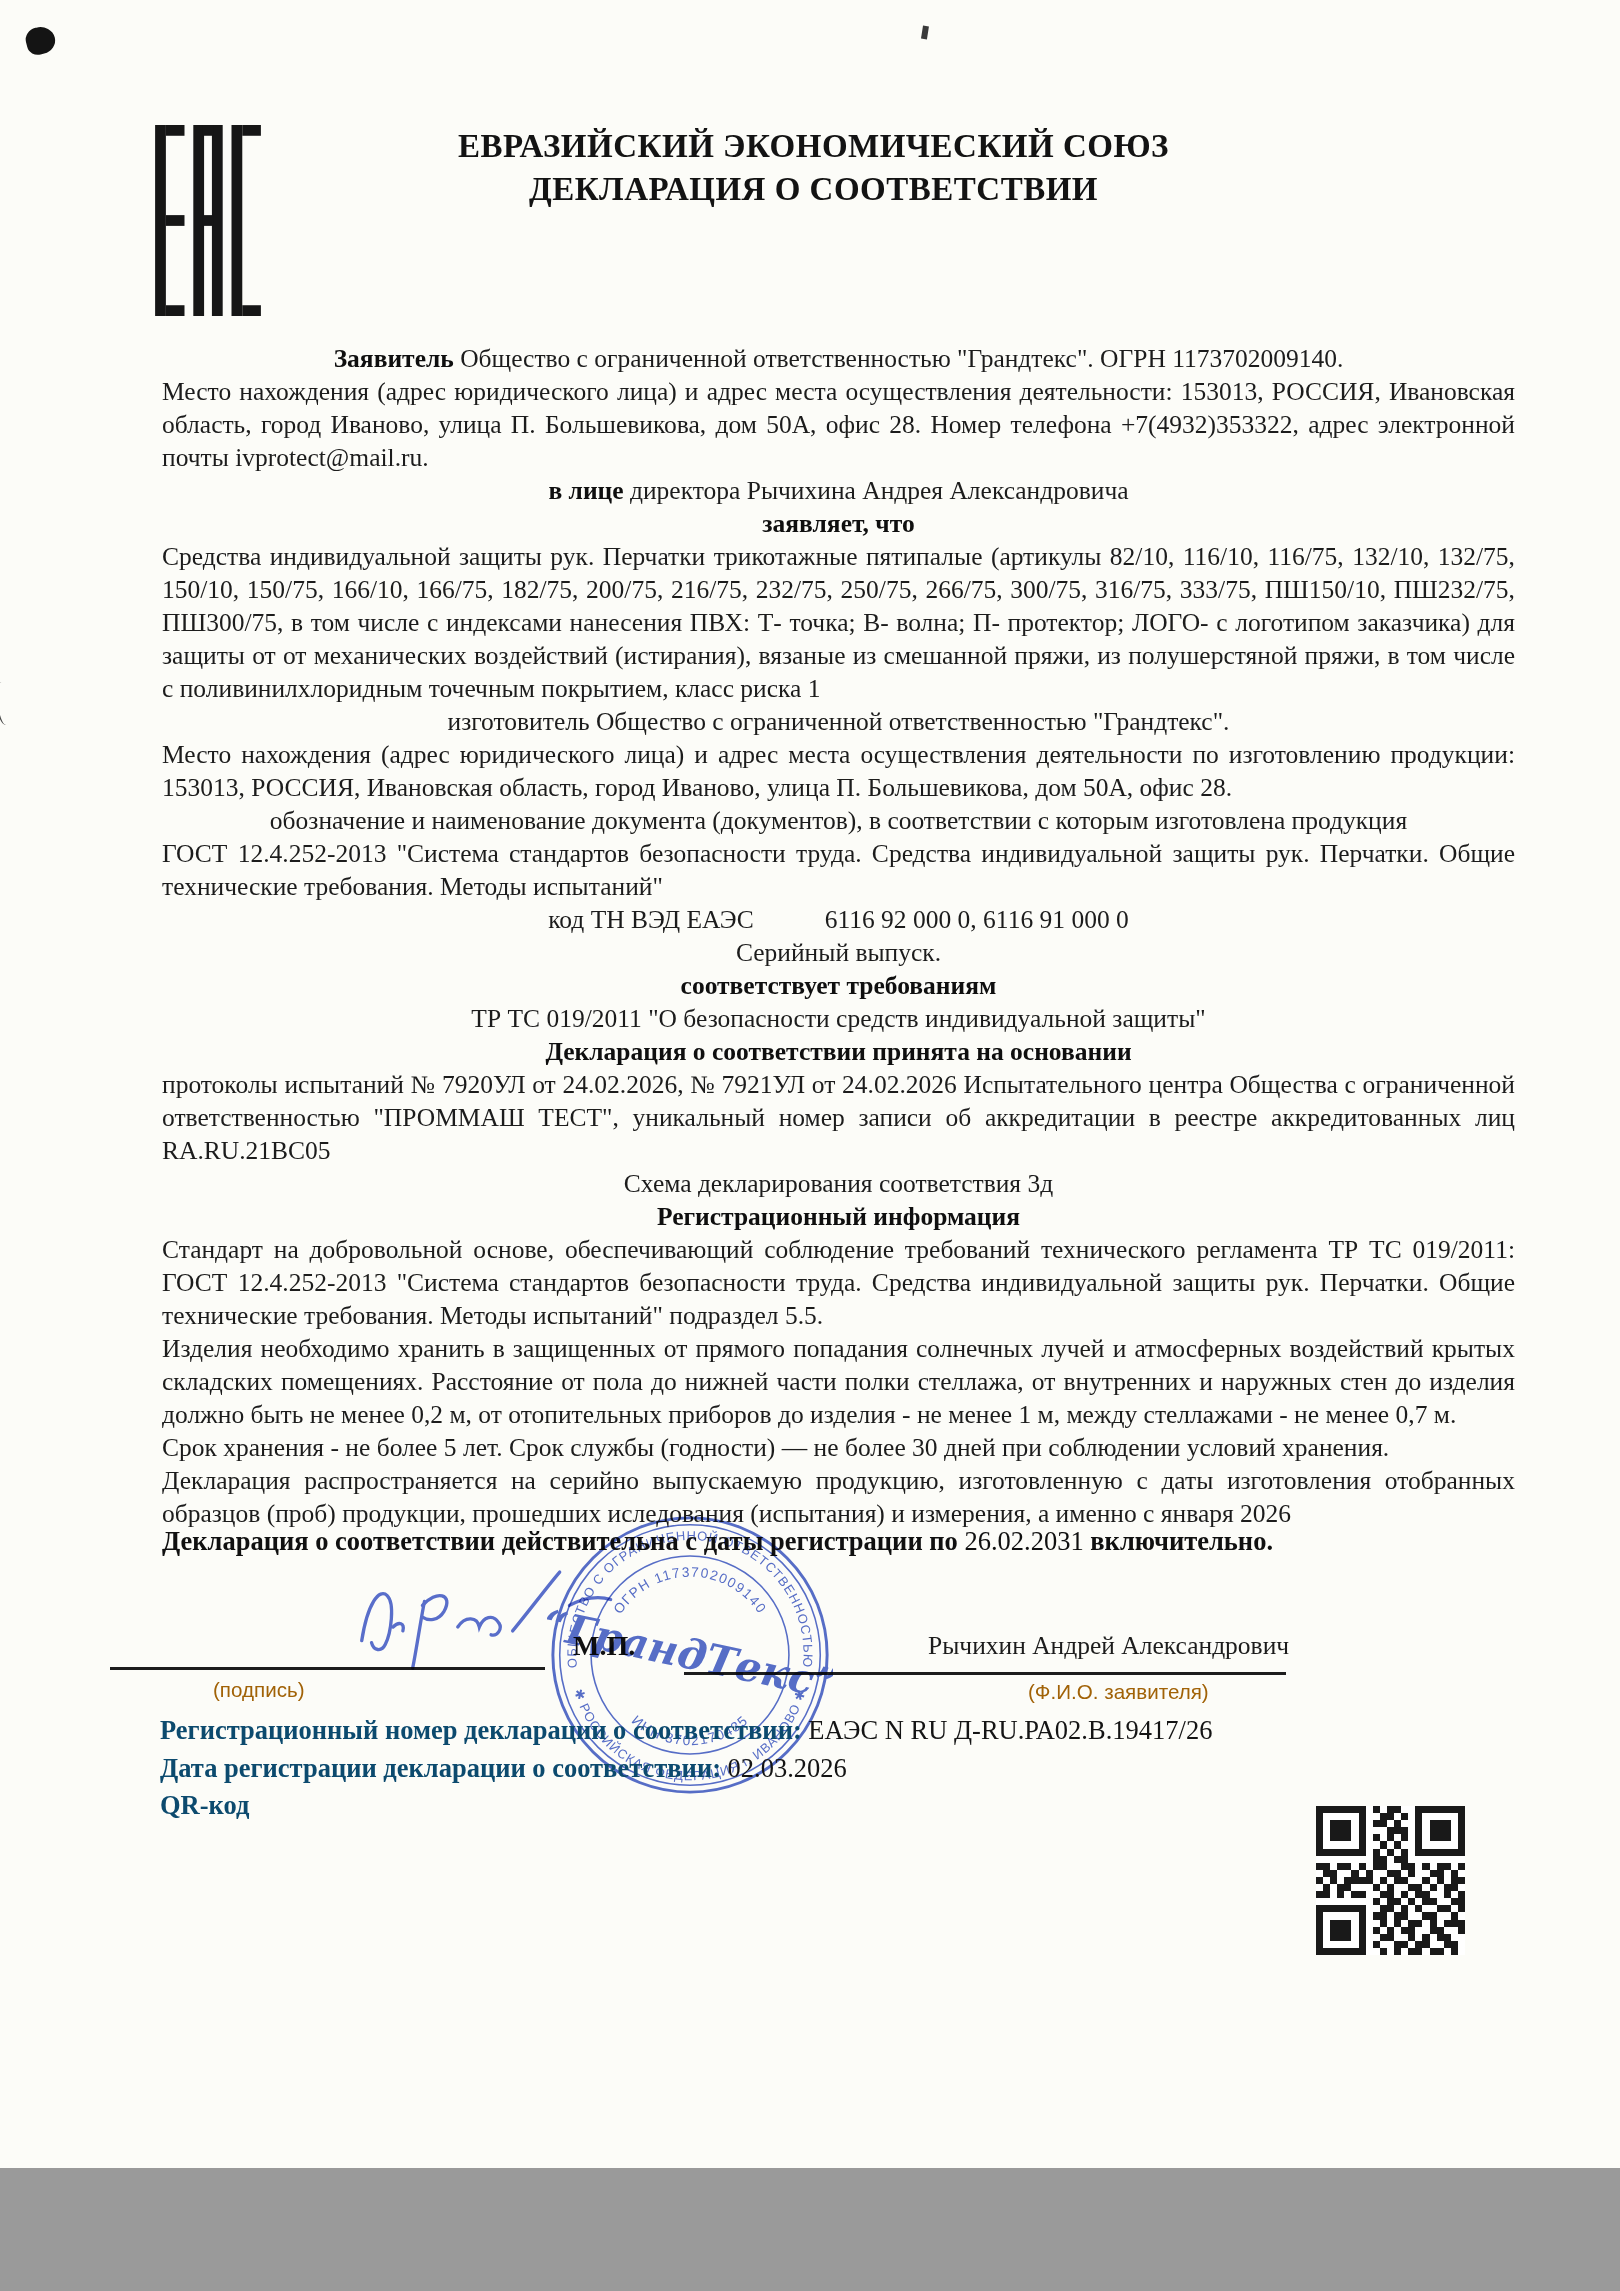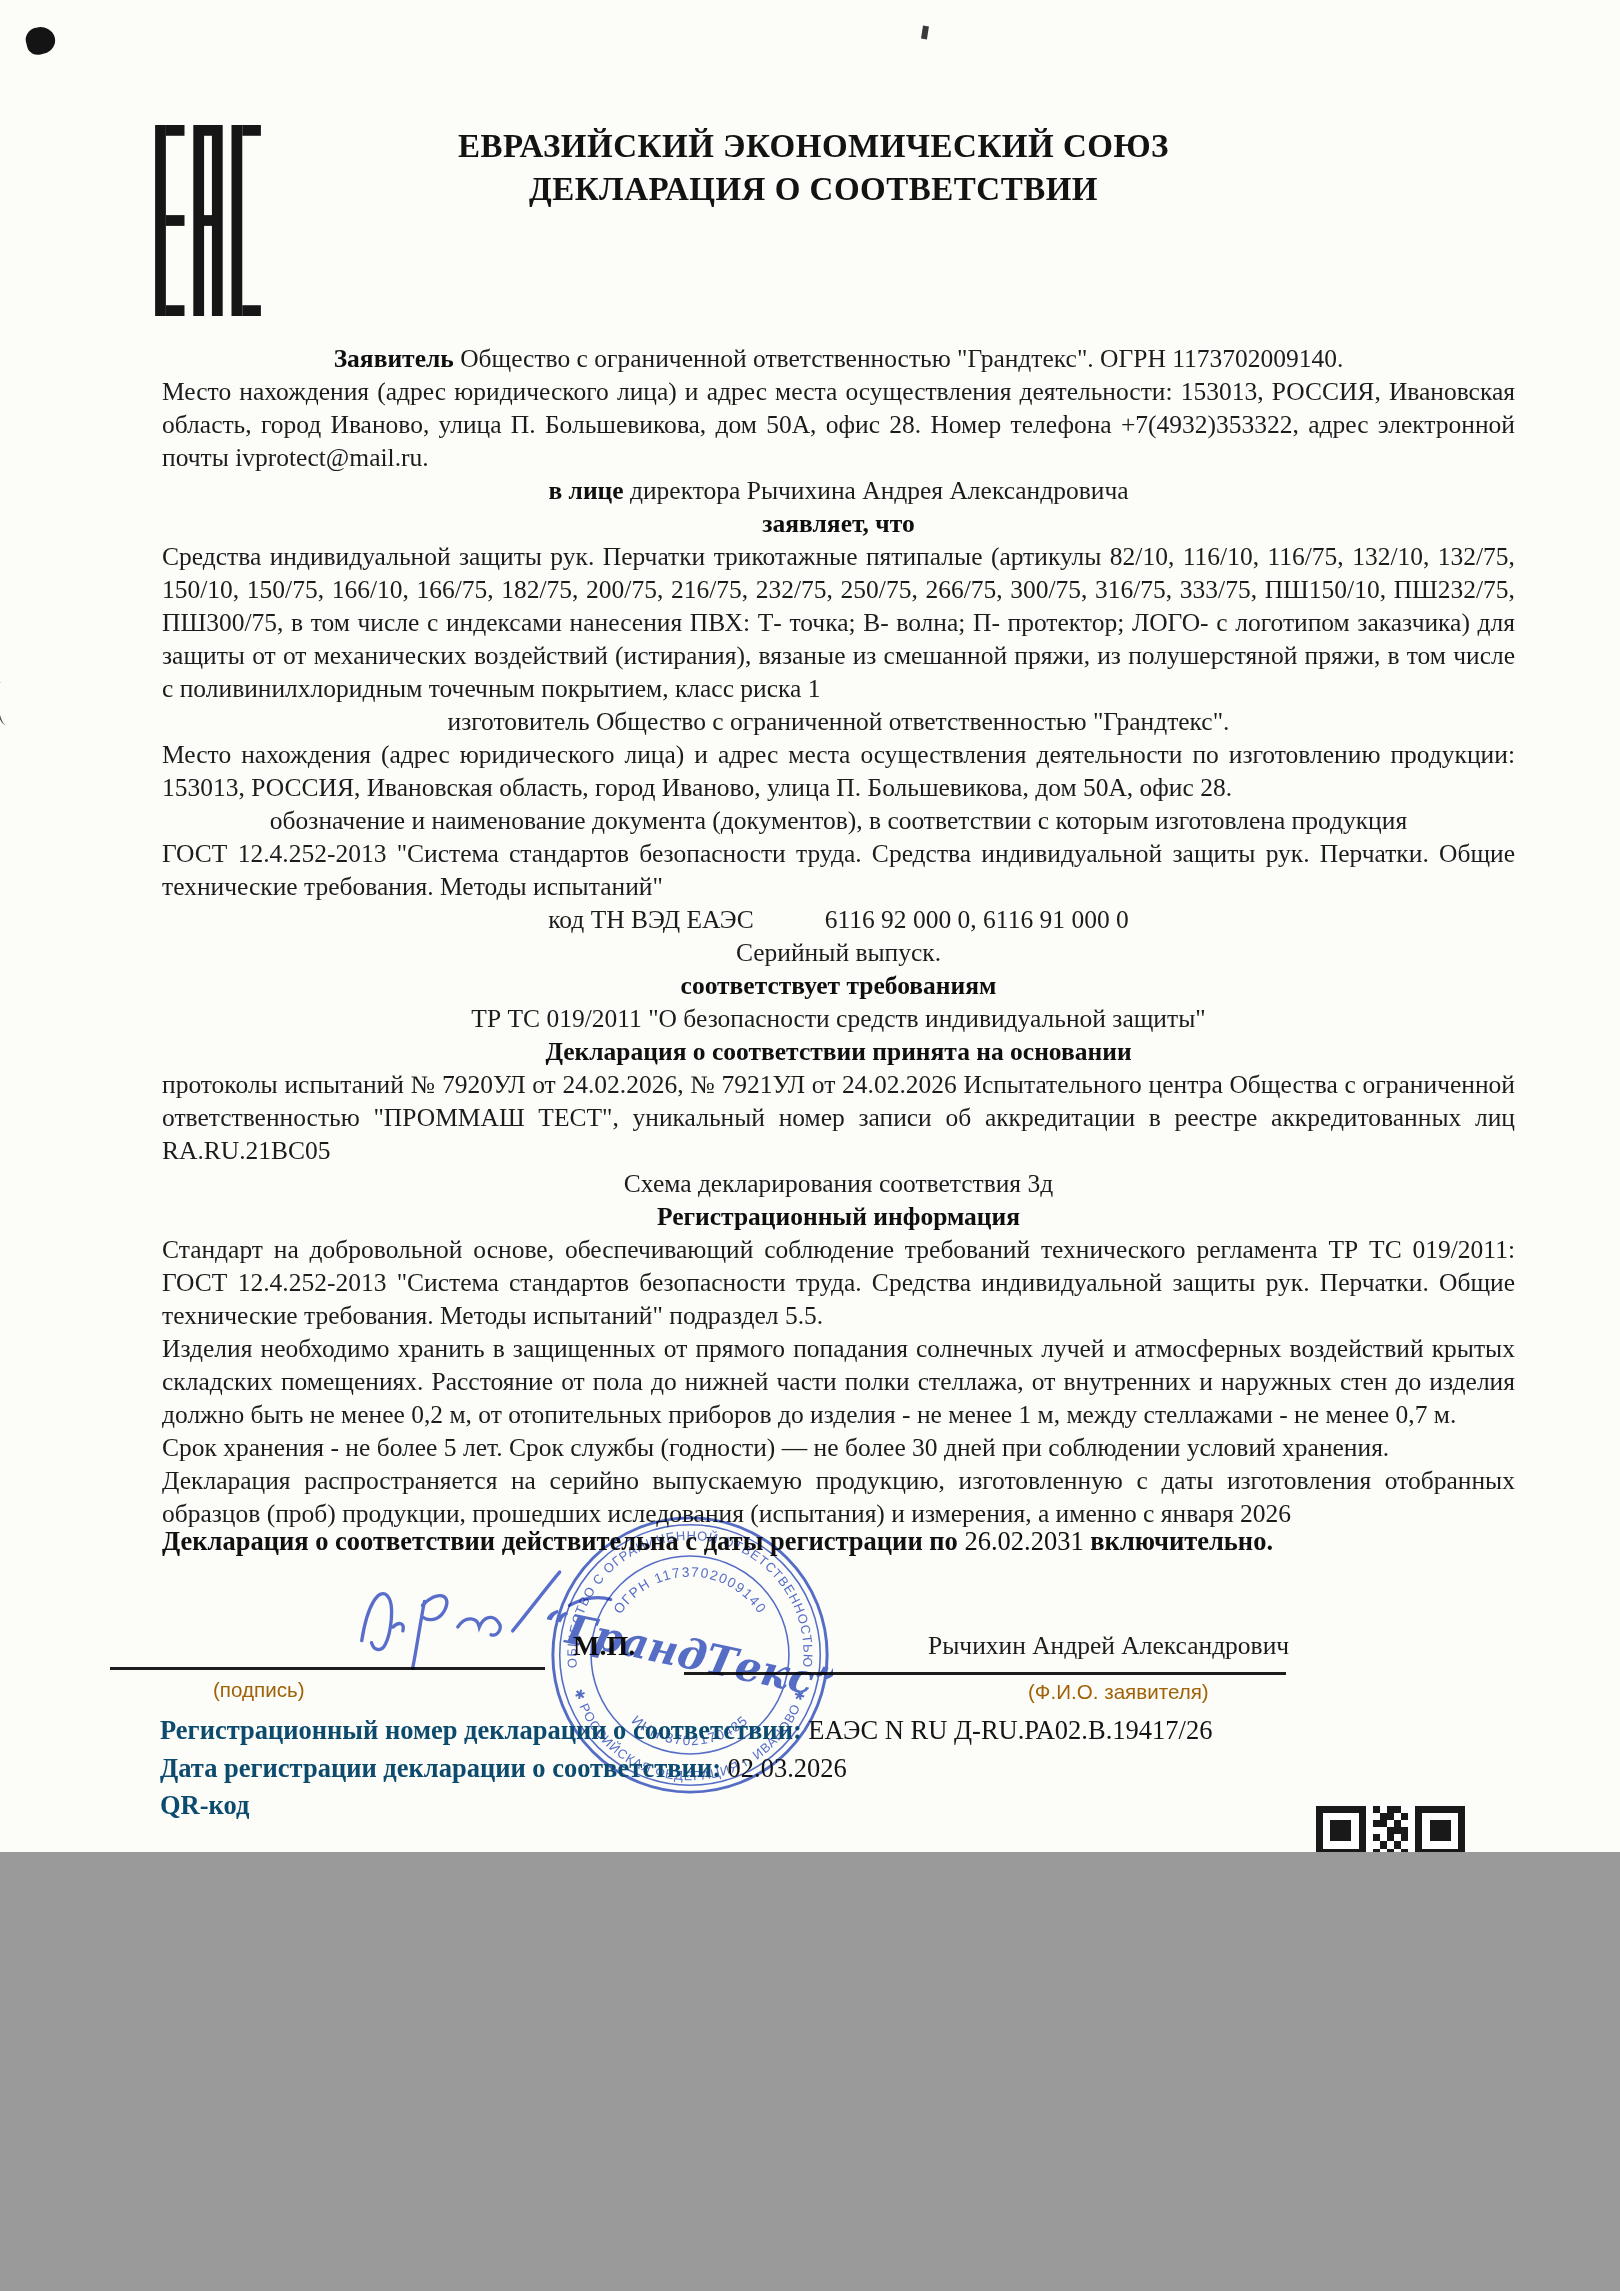--- a/index.html
+++ b/index.html
@@ -1,16 +1,16 @@
 <!DOCTYPE html>
 <html><head>
 <meta charset="utf-8">
 <style>
   html,body{margin:0;padding:0;background:#9a9a9a;}
-  .page{position:relative;width:1620px;height:1852px;background:#fcfcf8;overflow:hidden;
+  .page{position:relative;width:1620px;height:2168px;background:#fcfcf8;overflow:hidden;
         font-family:"Liberation Serif","DejaVu Serif",serif;color:#1c1c1c;}
   
   .eac-logo{position:absolute;left:155px;top:125px;}
   .title{position:absolute;left:294px;top:125px;width:1039px;text-align:center;
          font-weight:bold;font-size:33px;line-height:43px;letter-spacing:0.5px;color:#131313;}
   
   .flow{position:absolute;left:162px;top:342px;width:1353px;font-size:25.5px;line-height:33px;}
   .flow p{margin:0;text-align:justify;}
   .flow p.nj{text-align:center;}
   .flow b{color:#0f0f0f;}

